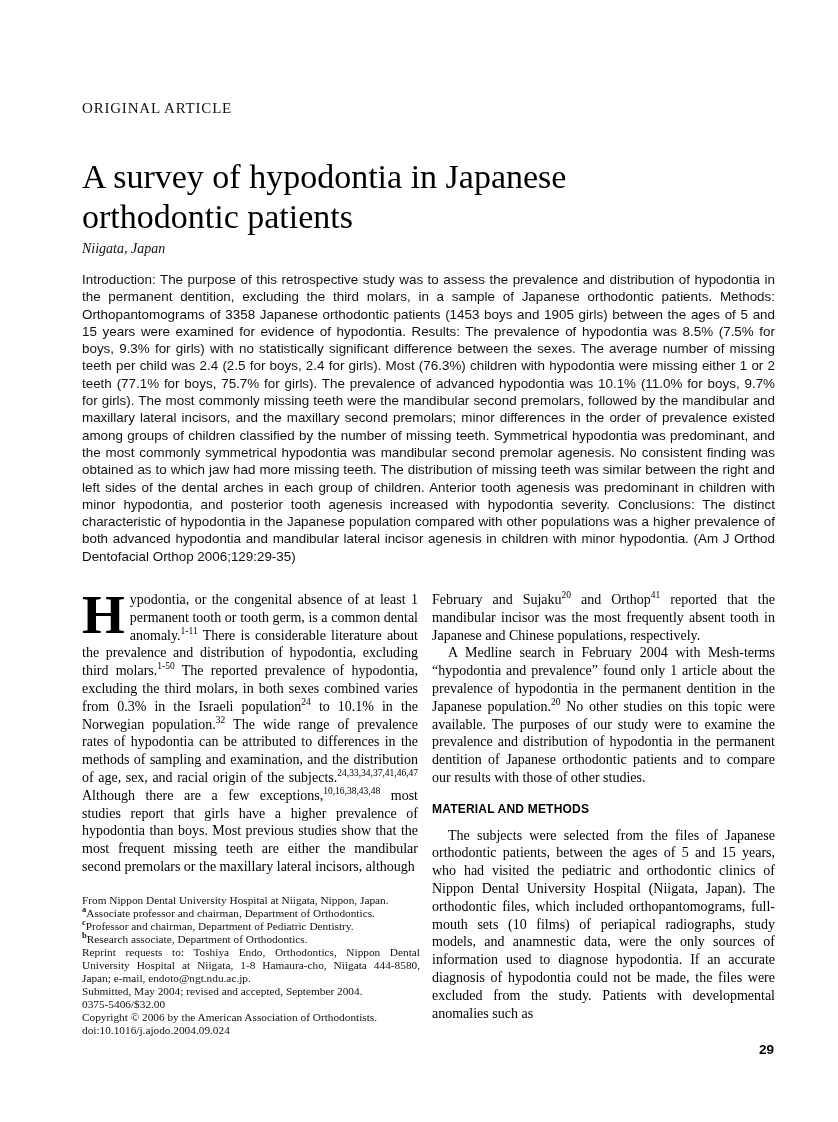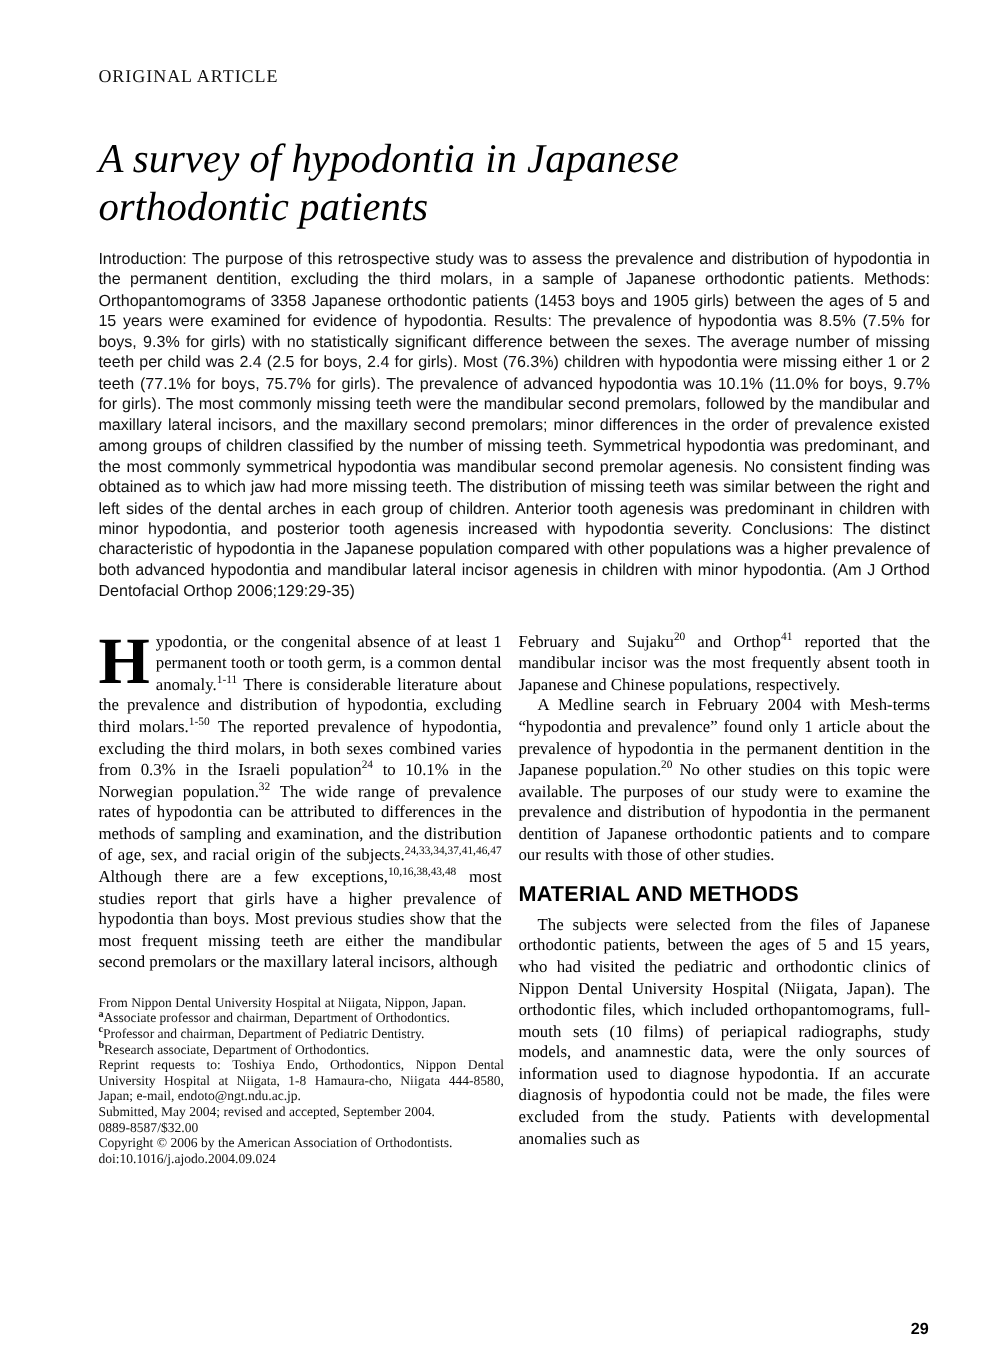--- a/index.html
+++ b/index.html
@@ -5,32 +5,32 @@
   * { margin:0; padding:0; box-sizing:border-box; }
   html,body { background:#ffffff; }
   .page {
     position:relative;
     width:838px; height:1122px;
     background:#ffffff;
     color:#000000;
     overflow:hidden;
     font-family:"Liberation Serif", serif;
   }
-  .content { padding:56px 63px 0 82px; }
+  .content { padding:56px 63px 0 82px;margin-top:44px; }
 
   .kicker {
     font-family:"Liberation Serif", serif;
     font-size:15px; letter-spacing:0.8px;
     color:#111;
   }
   .title {
     margin-top:40px;
     font-family:"Liberation Serif", serif;
     font-size:34px; line-height:40px; font-weight:400;
-    color:#000; max-width:600px;font-style:italic;
+    color:#000; max-width:600px;
   }
   .authors {
     margin-top:24px;
     font-family:"Liberation Sans", sans-serif;
     font-size:14px; font-weight:bold; color:#1a1a1a;
   }
   .authors sup { font-size:9px; line-height:0; }
   .affil {
     margin-top:4px;
     font-style:italic; font-size:14px; color:#111;
@@ -57,65 +57,66 @@
   .body-p sup, .fn-line sup { font-size:9.5px; line-height:0; }
   .dropcap {
     float:left;
     font-size:55px; line-height:44px;
     font-weight:bold;
     padding-right:5px; padding-top:2px;
     font-family:"Liberation Serif", serif;
   }
   .section-heading {
     font-family:"Liberation Sans", sans-serif;
-    font-size:18px; font-weight:bold;
+    font-size:12px; font-weight:bold;
     margin:14px 0 8px 0; text-align:left;
     letter-spacing:0.2px;
   }
   .footnotes {
     margin-top:18px;
     width:338px;
     font-size:11.3px; line-height:13px;
     text-align:justify; color:#111;
   }
   .fn-line sup { font-weight:bold; font-size:8.5px; }
   .page-number {
     position:absolute;
-    top:1100px; right:64px;
+    top:1042px; right:64px;
     font-family:"Liberation Sans", sans-serif;
     font-size:13.5px; font-weight:bold;
   }
 </style>
 </head>
 <body>
 
 <div class="page">
   <div class="content">
 
     <div class="kicker">ORIGINAL ARTICLE</div>
 
     <h1 class="title">A survey of hypodontia in Japanese orthodontic patients</h1>
 
 
+    <div class="affil">Niigata, Japan</div>
 
     <div class="abstract"><b>Introduction: </b><span>The purpose of this retrospective study was to assess the prevalence and distribution of hypodontia in the permanent dentition, excluding the third molars, in a sample of Japanese orthodontic patients. </span><b>Methods: </b><span>Orthopantomograms of 3358 Japanese orthodontic patients (1453 boys and 1905 girls) between the ages of 5 and 15 years were examined for evidence of hypodontia. </span><b>Results: </b><span>The prevalence of hypodontia was 8.5% (7.5% for boys, 9.3% for girls) with no statistically significant difference between the sexes. The average number of missing teeth per child was 2.4 (2.5 for boys, 2.4 for girls). Most (76.3%) children with hypodontia were missing either 1 or 2 teeth (77.1% for boys, 75.7% for girls). The prevalence of advanced hypodontia was 10.1% (11.0% for boys, 9.7% for girls). The most commonly missing teeth were the mandibular second premolars, followed by the mandibular and maxillary lateral incisors, and the maxillary second premolars; minor differences in the order of prevalence existed among groups of children classified by the number of missing teeth. Symmetrical hypodontia was predominant, and the most commonly symmetrical hypodontia was mandibular second premolar agenesis. No consistent finding was obtained as to which jaw had more missing teeth. The distribution of missing teeth was similar between the right and left sides of the dental arches in each group of children. Anterior tooth agenesis was predominant in children with minor hypodontia, and posterior tooth agenesis increased with hypodontia severity. </span><b>Conclusions: </b><span>The distinct characteristic of hypodontia in the Japanese population compared with other populations was a higher prevalence of both advanced hypodontia and mandibular lateral incisor agenesis in children with minor hypodontia. (Am J Orthod Dentofacial Orthop 2006;129:29-35)</span></div>
 
     <div class="columns">
       <div class="col-left">
         <p class="body-p">
           <span class="dropcap">H</span><span><span>ypodontia, or the congenital absence of at least 1 permanent tooth or tooth germ, is a common dental anomaly.</span><sup>1-11</sup><span> There is considerable literature about the prevalence and distribution of hypodontia, excluding third molars.</span><sup>1-50</sup><span> The reported prevalence of hypodontia, excluding the third molars, in both sexes combined varies from 0.3% in the Israeli population</span><sup>24</sup><span> to 10.1% in the Norwegian population.</span><sup>32</sup><span> The wide range of prevalence rates of hypodontia can be attributed to differences in the methods of sampling and examination, and the distribution of age, sex, and racial origin of the subjects.</span><sup>24,33,34,37,41,46,47</sup><span> Although there are a few exceptions,</span><sup>10,16,38,43,48</sup><span> most studies report that girls have a higher prevalence of hypodontia than boys. Most previous studies show that the most frequent missing teeth are either the mandibular second premolars or the maxillary lateral incisors, although</span></span>
         </p>
         <div class="footnotes">
             <div class="fn-line"><span>From Nippon Dental University Hospital at Niigata, Nippon, Japan.</span></div>
             <div class="fn-line"><sup>a</sup><span>Associate professor and chairman, Department of Orthodontics.</span></div>
             <div class="fn-line"><sup>c</sup><span>Professor and chairman, Department of Pediatric Dentistry.</span></div>
             <div class="fn-line"><sup>b</sup><span>Research associate, Department of Orthodontics.</span></div>
             <div class="fn-line"><span>Reprint requests to: Toshiya Endo, Orthodontics, Nippon Dental University Hospital at Niigata, 1-8 Hamaura-cho, Niigata 444-8580, Japan; e-mail, endoto@ngt.ndu.ac.jp.</span></div>
             <div class="fn-line"><span>Submitted, May 2004; revised and accepted, September 2004.</span></div>
-            <div class="fn-line"><span>0889-8587/$32.00</span></div>
+            <div class="fn-line"><span>0375-5406/$32.00</span></div>
             <div class="fn-line"><span>Copyright © 2006 by the American Association of Orthodontists.</span></div>
             <div class="fn-line"><span>doi:10.1016/j.ajodo.2004.09.024</span></div>
           </div>
       </div>
       <div class="col-right">
         <p class="body-p"><span>February and Sujaku</span><sup>20</sup><span> and Orthop</span><sup>41</sup><span> reported that the mandibular incisor was the most frequently absent tooth in Japanese and Chinese populations, respectively.</span></p>
         <p class="body-p indent"><span>A Medline search in February 2004 with Mesh-terms “hypodontia and prevalence” found only 1 article about the prevalence of hypodontia in the permanent dentition in the Japanese population.</span><sup>20</sup><span> No other studies on this topic were available. The purposes of our study were to examine the prevalence and distribution of hypodontia in the permanent dentition of Japanese orthodontic patients and to compare our results with those of other studies.</span></p>
         <h2 class="section-heading">MATERIAL AND METHODS</h2>
         <p class="body-p indent"><span>The subjects were selected from the files of Japanese orthodontic patients, between the ages of 5 and 15 years, who had visited the pediatric and orthodontic clinics of Nippon Dental University Hospital (Niigata, Japan). The orthodontic files, which included orthopantomograms, full-mouth sets (10 films) of periapical radiographs, study models, and anamnestic data, were the only sources of information used to diagnose hypodontia. If an accurate diagnosis of hypodontia could not be made, the files were excluded from the study. Patients with developmental anomalies such as</span></p>
       </div>

